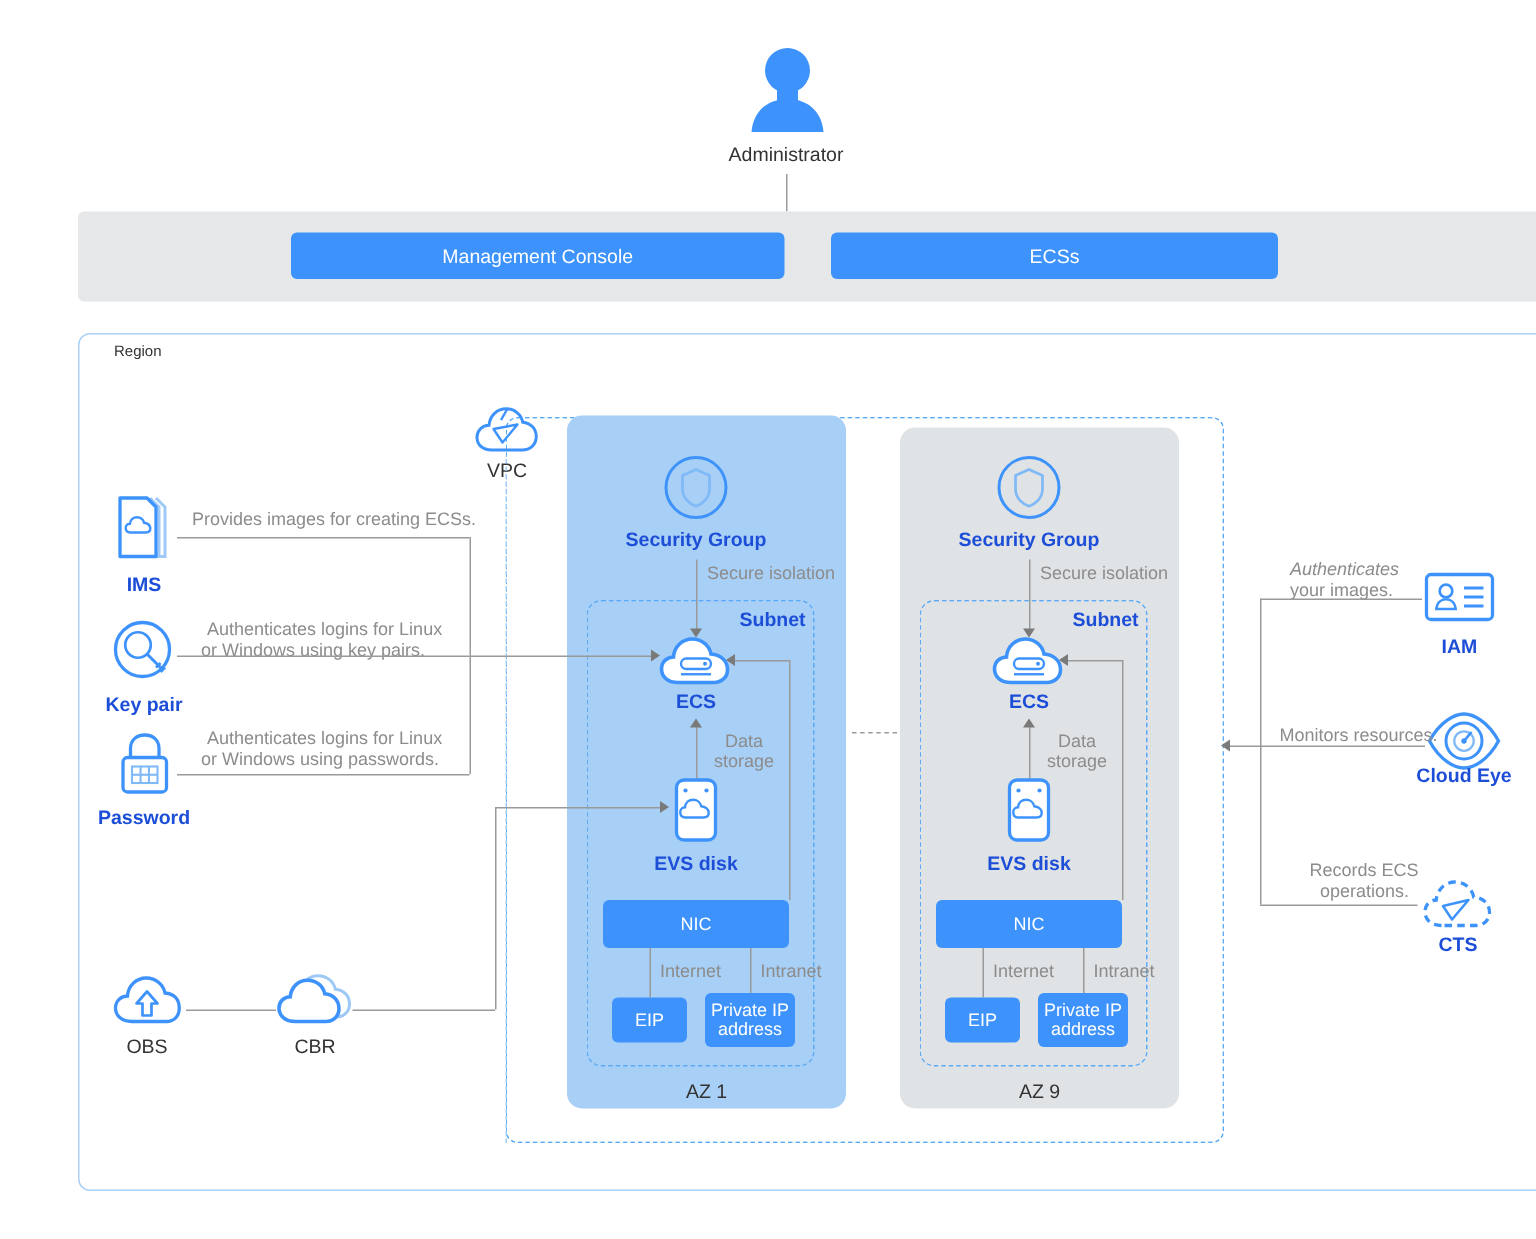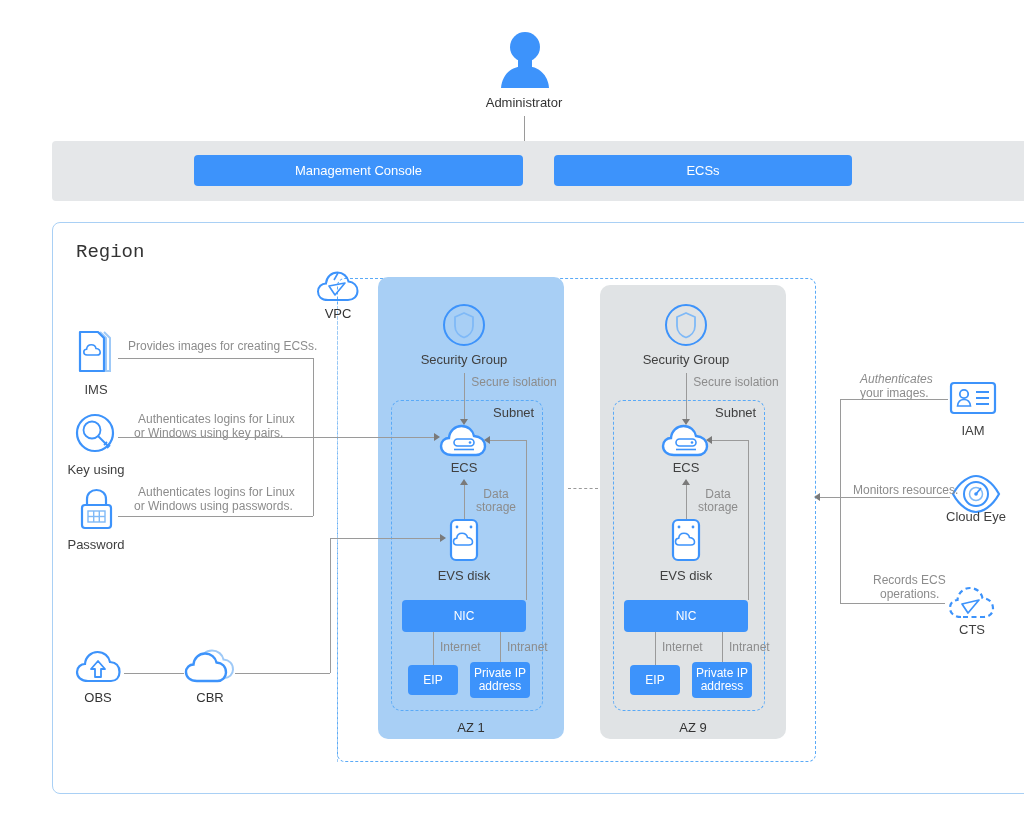--- a/index.html
+++ b/index.html
@@ -23,21 +23,21 @@
   .abs { position: absolute; }
 
   
   .lbl {
     position: absolute;
     color: #333333;
     font-size: 13px;
     line-height: 15px;
     white-space: nowrap;
   }
-  .lbl-bold { font-weight: normal; color: #404040; }
+  .lbl-bold { font-weight: bold; color: #1d4ed8; }
   .lbl-grey {
     position: absolute;
     color: #8c8c8c;
     font-size: 12px;
     line-height: 14px;
     white-space: nowrap;
   }
   .center-x { transform: translateX(-50%); text-align: center; }
 
   
@@ -64,21 +64,21 @@
 
   
   #region-box {
     left: 22px; top: 222px;
     width: 980px; height: 572px;
     border: 1px solid #a9d0f5;
     border-radius: 8px;
     background: #ffffff;
     box-sizing: border-box;
   }
-  #region-label { left: 46px; top: 245px; font-size: 19px; font-family: Liberation Mono, monospace; }
+  #region-label { left: 46px; top: 227px; font-size: 10px; }
 
   
   #vpc-box {
     left: 307px; top: 278px;
     width: 479px; height: 484px;
     border: 1.6px dashed #5aaaf7;
     border-radius: 8px;
     box-sizing: border-box;
   }
 
@@ -301,21 +301,21 @@
 
   <div class="icon-wrap" style="left:44px; top:412px;">
     <svg width="46" height="46" viewBox="0 0 46 46">
       <circle cx="21" cy="21" r="18" fill="#ffffff" stroke="#3d93fb" stroke-width="2.2"></circle>
       <circle cx="18" cy="18" r="8.5" fill="none" stroke="#3d93fb" stroke-width="1.8"></circle>
       <line x1="24" y1="24" x2="34" y2="34" stroke="#3d93fb" stroke-width="2"></line>
       <line x1="30" y1="33" x2="33" y2="30" stroke="#3d93fb" stroke-width="1.8"></line>
       <line x1="33" y1="36" x2="36" y2="33" stroke="#3d93fb" stroke-width="1.8"></line>
     </svg>
   </div>
-  <div class="lbl lbl-bold center-x" style="left:66px; top:462px;">Key using</div>
+  <div class="lbl lbl-bold center-x" style="left:66px; top:462px;">Key pair</div>
   <div class="lbl-grey" style="left:108px; top:412px;">Authenticates logins for Linux</div>
   <div class="lbl-grey" style="left:104px; top:426px;">or Windows using key pairs.</div>
 
   <div class="icon-wrap" style="left:47px; top:487px;">
     <svg width="40" height="46" viewBox="0 0 40 46">
       <path d="M10 18 L10 12 C10 6.5 14 3 19.5 3 C25 3 29 6.5 29 12 L29 18" fill="none" stroke="#3d93fb" stroke-width="2.2"></path>
       <rect x="5" y="18" width="29" height="23" rx="3" fill="#ffffff" stroke="#3d93fb" stroke-width="2.2"></rect>
       <rect x="11" y="24" width="17" height="11" fill="none" stroke="#7fb9f7" stroke-width="1.4"></rect>
       <line x1="16.7" y1="24" x2="16.7" y2="35" stroke="#7fb9f7" stroke-width="1.4"></line>
       <line x1="22.3" y1="24" x2="22.3" y2="35" stroke="#7fb9f7" stroke-width="1.4"></line>

